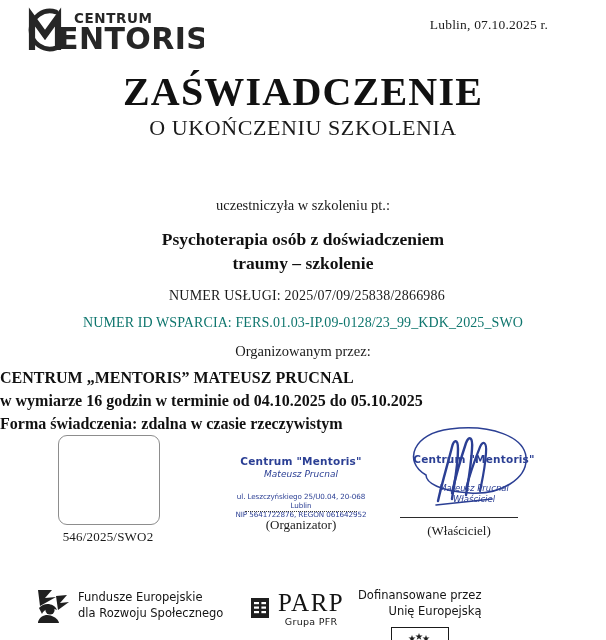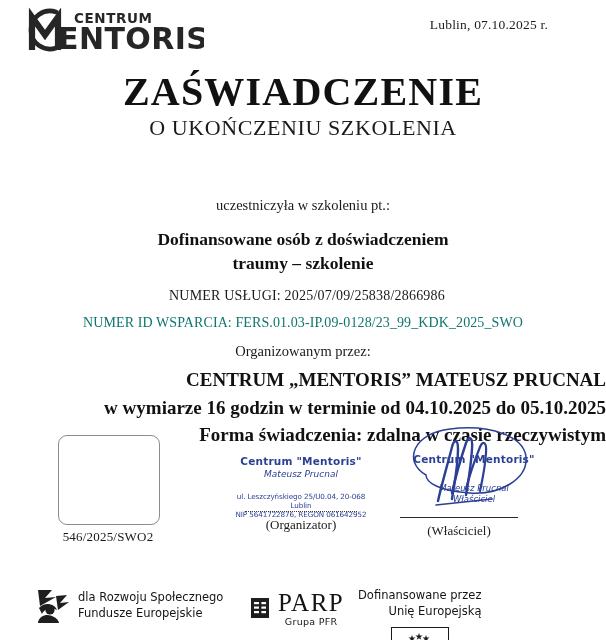--- a/index.html
+++ b/index.html
@@ -127,23 +127,23 @@
     top: 343px;
     left: 0; right: 0;
     text-align: center;
     font-size: 14.5px;
     color: #1a1a1a;
   }
   .org-block {
     position: absolute;
     top: 366px;
     left: 0; right: 0;
-    text-align: right;
-    font-weight: bold;
-    font-size: 19px;
+    text-align: left;
+    font-weight: bold;
+    font-size: 16px;
     line-height: 1.45;
     color: #111111;
   }
 
   
   .sig-zone {
     position: absolute;
     top: 425px;
     left: 0; right: 0;
     height: 130px;
@@ -343,21 +343,21 @@
   </div>
 
   <div class="title-main">ZAŚWIADCZENIE</div>
 
   <div class="title-sub">O UKOŃCZENIU SZKOLENIA</div>
 
 
   <div class="participated">uczestniczyła w szkoleniu pt.:</div>
 
   <div class="course-title">
-    <div>Dofinansowane osób z doświadczeniem</div>
+    <div>Psychoterapia osób z doświadczeniem</div>
     <div>traumy – szkolenie</div>
   </div>
 
   <div class="service-no">NUMER USŁUGI: 2025/07/09/25838/2866986</div>
 
   <div class="support-id">NUMER ID WSPARCIA: FERS.01.03-IP.09-0128/23_99_KDK_2025_SWO</div>
 
   <div class="organized-by">Organizowanym przez:</div>
 
   <div class="org-block">
@@ -405,22 +405,22 @@
 
     <div class="f-item f-fe">
       <svg width="34" height="36" viewBox="0 0 34 36">
         <path d="M2 2 L16 2 L9 10 L20 9 L4 18 Z" fill="#1f1f1f"></path>
         <path d="M20 8 L31 7 L24 15 L33 14 L22 22 Z" fill="#1f1f1f"></path>
         <path d="M3 20 C8 14 18 15 21 22 C15 19 8 21 6 26 Z" fill="#1f1f1f"></path>
         <circle cx="14" cy="22" r="4.6" fill="#1f1f1f"></circle>
         <path d="M2 34 C4 27 12 25 18 29 C22 31 23 34 23 35 L2 35 Z" fill="#1f1f1f"></path>
       </svg>
       <div class="fe-text">
+        <div>Fundusze Europejskie</div>
         <div>dla Rozwoju Społecznego</div>
-        <div>Fundusze Europejskie</div>
       </div>
     </div>
 
     <div class="f-item f-parp">
       <svg width="20" height="22" viewBox="0 0 20 22">
         <rect x="1" y="1" width="18" height="20" fill="#1f1f1f"></rect>
         <rect x="4" y="5" width="12" height="2.2" fill="#ffffff"></rect>
         <rect x="4" y="9.5" width="12" height="2.2" fill="#ffffff"></rect>
         <rect x="4" y="14" width="12" height="2.2" fill="#ffffff"></rect>
         <rect x="9" y="4" width="2.4" height="13" fill="#1f1f1f"></rect>

